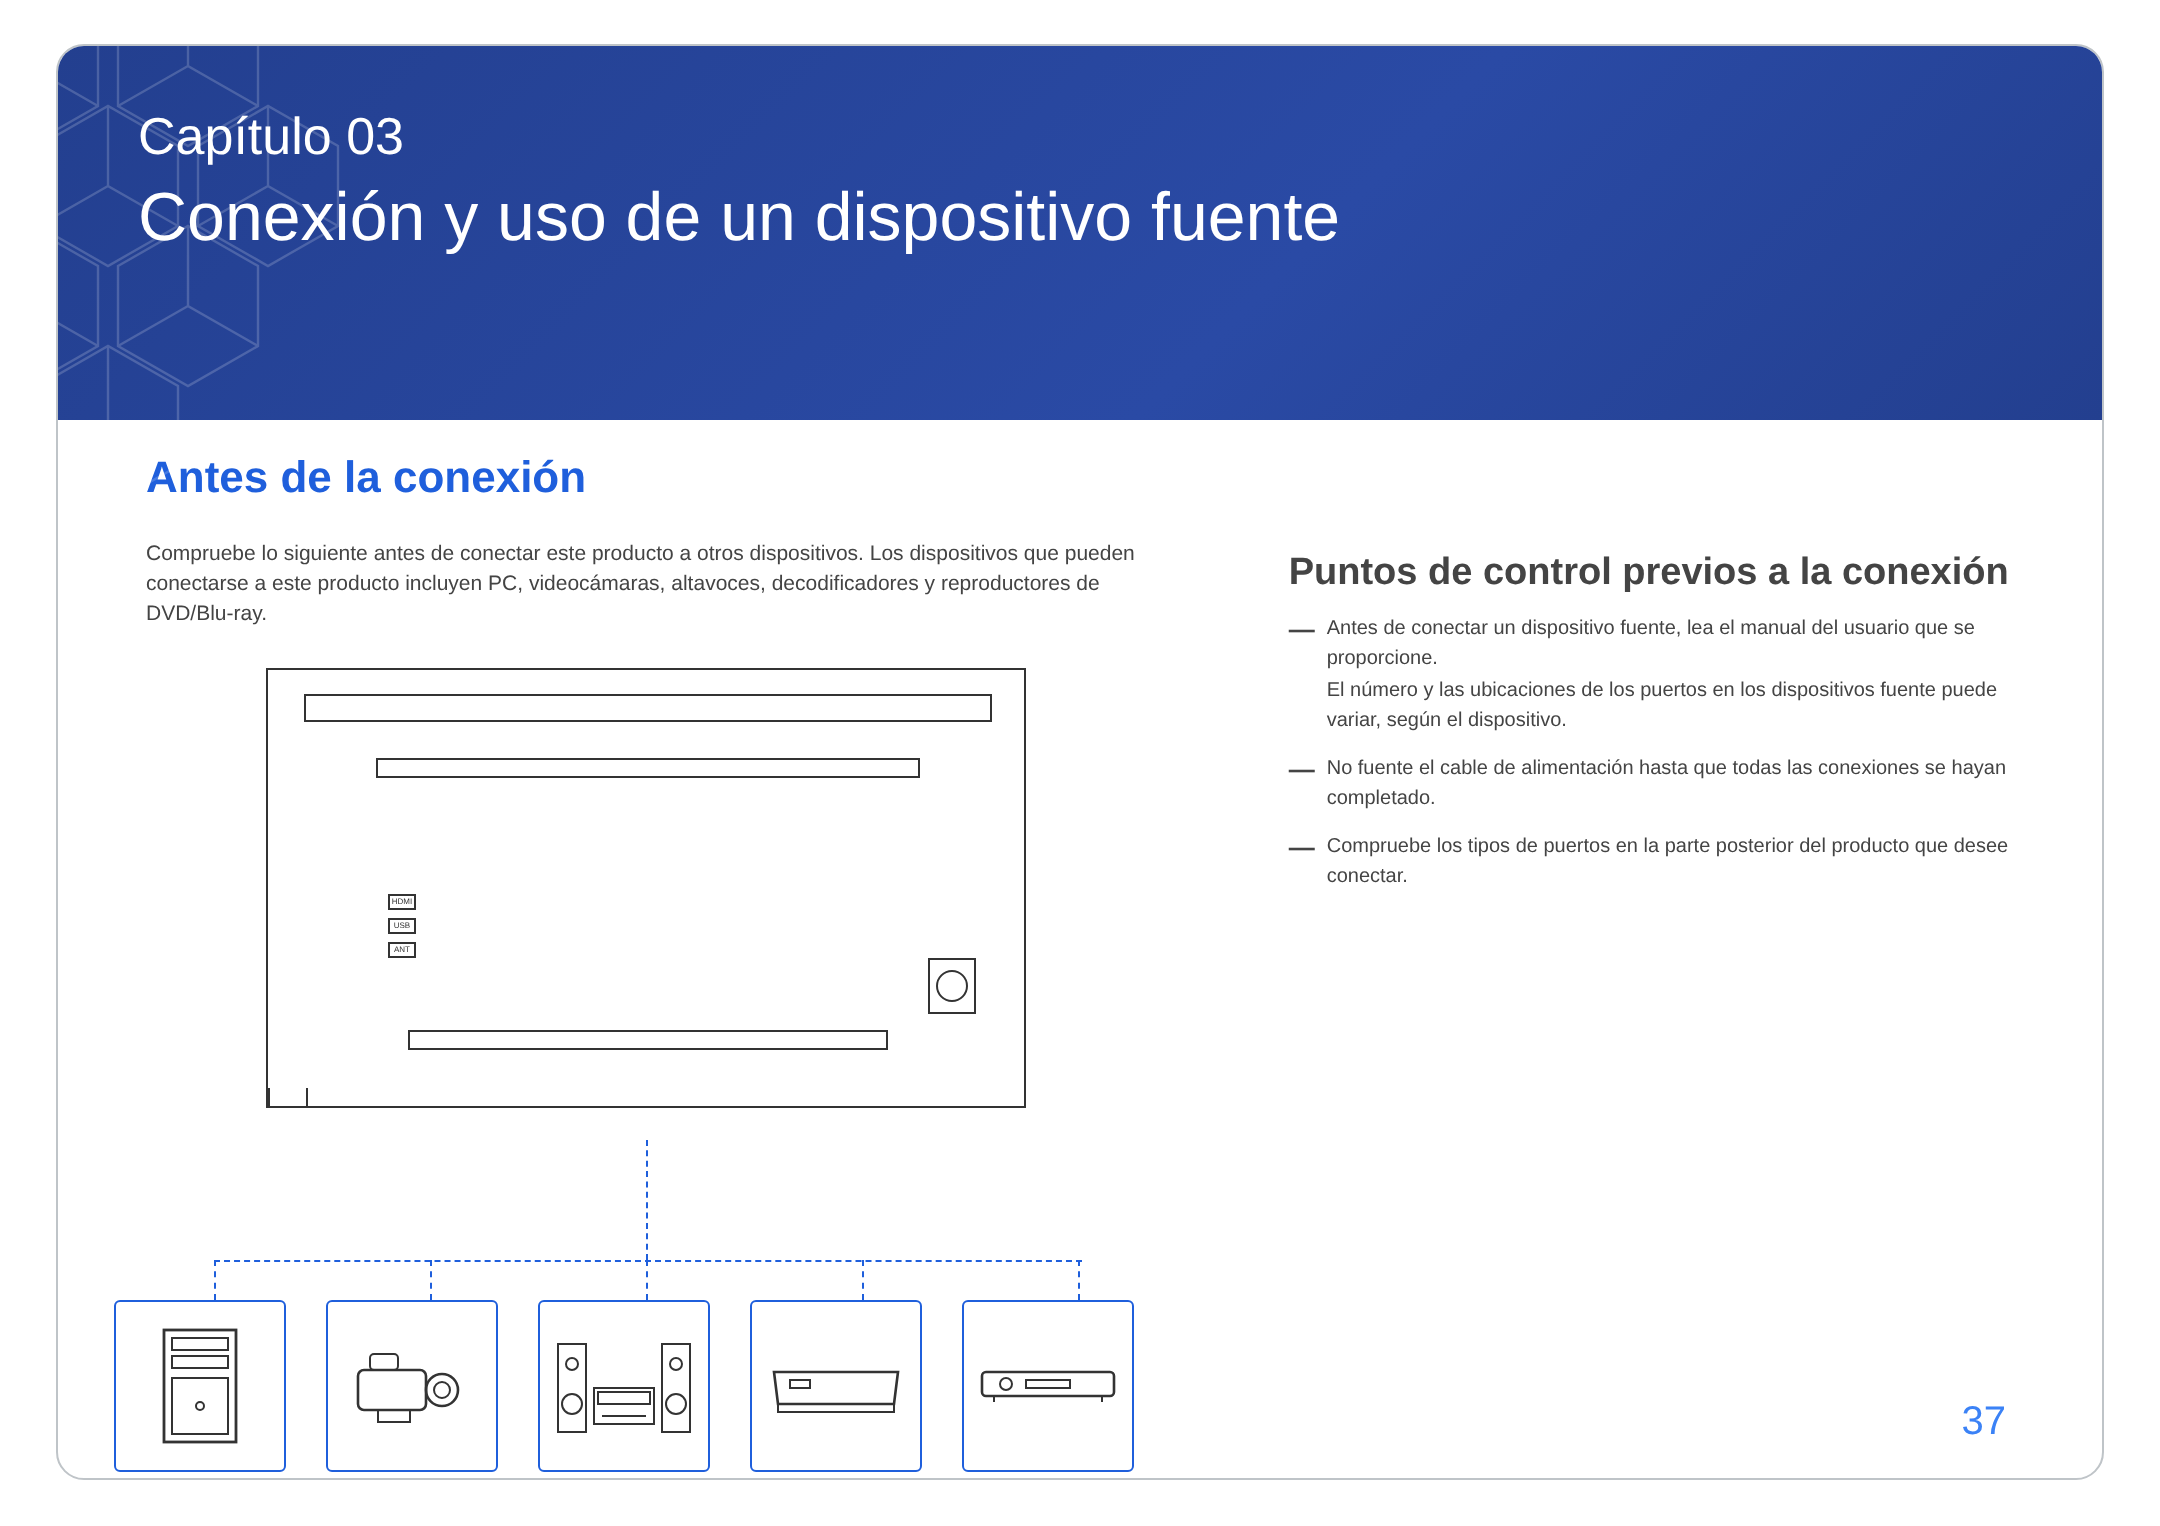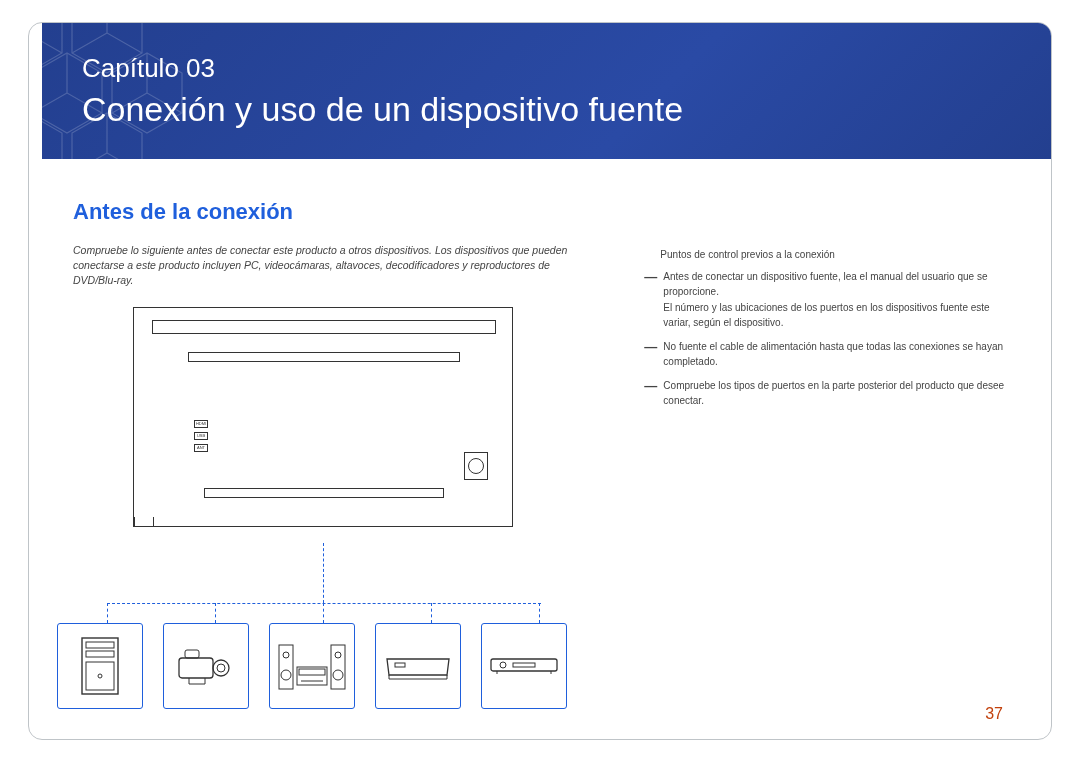--- a/index.html
+++ b/index.html
@@ -18,67 +18,64 @@
     width: 1024px; height: 718px;
     border: 1px solid #bfc4c8;
     border-radius: 14px;
     overflow: hidden;
   }
   .chapter-banner {
     background: #1f3a93;
     background: linear-gradient(135deg, #233f8f 0%, #2a4aa5 60%, #233f8f 100%);
     padding: 30px 48px 40px 40px;
     position: relative;
-    height: 136px;
-    margin-left: 13px;
+    height: 187px;
   }
   .cube-grid {
     position: absolute;
     left: -60px; top: -40px;
     width: 240px; height: 260px;
     opacity: 0.18;
   }
   .chapter-label {
     color: #ffffff;
     font-size: 26px;
     font-weight: 400;
   }
   .chapter-title {
     color: #ffffff;
     font-size: 34px;
     font-weight: 400;
     margin-top: 6px;
   }
   .content {
-    padding: 40px 44px 0 44px;
+    padding: 16px 44px 0 44px;
     display: flex;
     gap: 56px;
   }
   .left-col { width: 540px; }
   .right-col { width: 380px; }
   .section-heading {
     color: #1f5fdc;
     font-size: 22px;
     font-weight: 700;
     margin-bottom: 18px;
   }
   .intro-text {
     font-size: 10.5px;
     line-height: 1.45;
     color: #444;
     max-width: 540px;
-    font-style: italic;
   }
   .sub-heading {
-    font-size: 10px;
-    font-weight: 400;
+    font-size: 19px;
+    font-weight: 700;
     color: #444;
     margin-top: 4px;
     margin-bottom: 10px;
-    margin-left: 16px;
   }
   .note-item {
     font-size: 10px;
     line-height: 1.45;
     color: #444;
     display: flex;
     gap: 6px;
     margin-bottom: 10px;
   }
   .note-dash { font-weight: bold; font-size: 13px; line-height: 1; color: #444; }
@@ -127,22 +124,22 @@
     width: 86px; height: 86px;
     border: 1.5px solid #1f5fdc;
     border-radius: 3px;
     display:flex; align-items:center; justify-content:center;
     background:#fff;
   }
   .page-num {
     position: absolute;
     right: 48px;
     bottom: 16px;
-    font-size: 16px;
-    color: #c2410c;
+    font-size: 20px;
+    color: #3b82f6;
   }
 
   
   .port-label { position:absolute; font-size:4px; background:#fff; border:1px solid #333; width:14px; height:8px; display:flex; align-items:center; justify-content:center; }
 </style>
 </head>
 <body>
 
 <div class="page-outer">
 
@@ -263,21 +260,21 @@
     </div>
 
     <div class="right-col">
       <div style="height:46px"></div>
       <h3 class="sub-heading">Puntos de control previos a la conexión</h3>
 
       <div class="note-item">
         <span class="note-dash">―</span>
         <span class="note-text">
           <span>Antes de conectar un dispositivo fuente, lea el manual del usuario que se proporcione.</span>
-          <span class="sub">El número y las ubicaciones de los puertos en los dispositivos fuente este variar, según el dispositivo.</span>
+          <span class="sub">El número y las ubicaciones de los puertos en los dispositivos fuente puede variar, según el dispositivo.</span>
         </span>
       </div>
       <div class="note-item">
         <span class="note-dash">―</span>
         <span class="note-text">
           <span>No fuente el cable de alimentación hasta que todas las conexiones se hayan completado.</span>
         </span>
       </div>
       <div class="note-item">
         <span class="note-dash">―</span>

